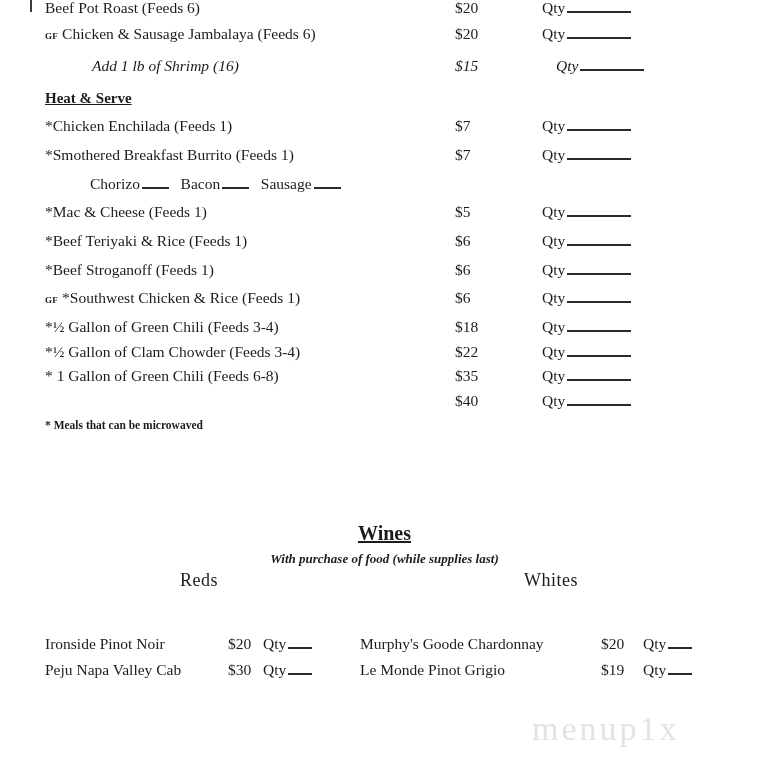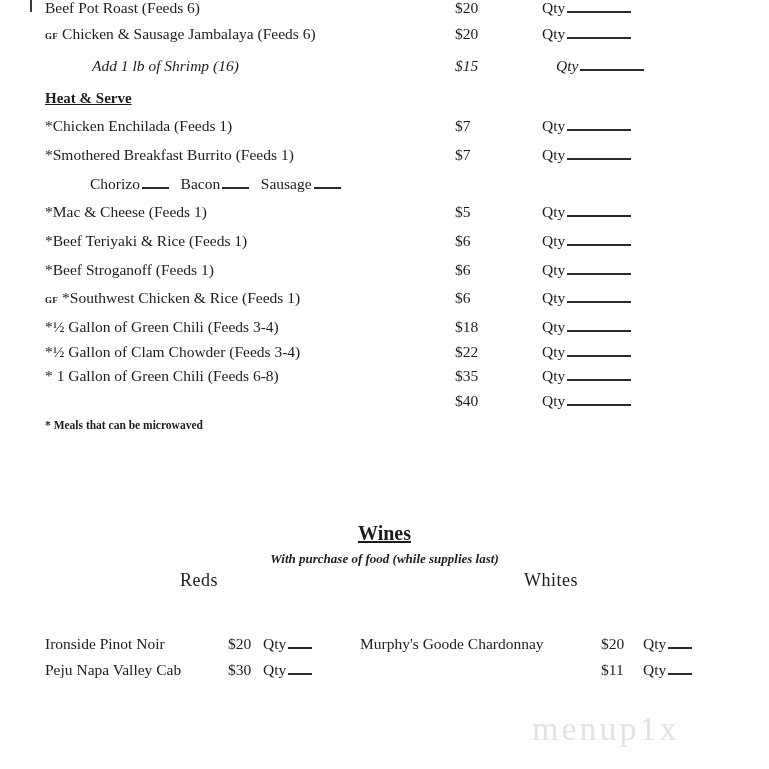--- a/index.html
+++ b/index.html
@@ -167,19 +167,20 @@
     <span class="rqty"><span>Qty</span><span class="blank wine"></span></span>
     <span class="wname">Murphy's Goode Chardonnay</span>
     <span class="wprice">$20</span>
     <span class="wqty"><span>Qty</span><span class="blank wine"></span></span>
   </div>
 
   <div class="wine-row" style="top:628px">
     <span class="rname">Peju Napa Valley Cab</span>
     <span class="rprice">$30</span>
     <span class="rqty"><span>Qty</span><span class="blank wine"></span></span>
-    <span class="wprice">$11</span>
+    <span class="wname">Le Monde Pinot Grigio</span>
+    <span class="wprice">$19</span>
     <span class="wqty"><span>Qty</span><span class="blank wine"></span></span>
   </div>
 
   <div class="watermark">menup1x</div>
 
 </div>
 
 </body></html>

